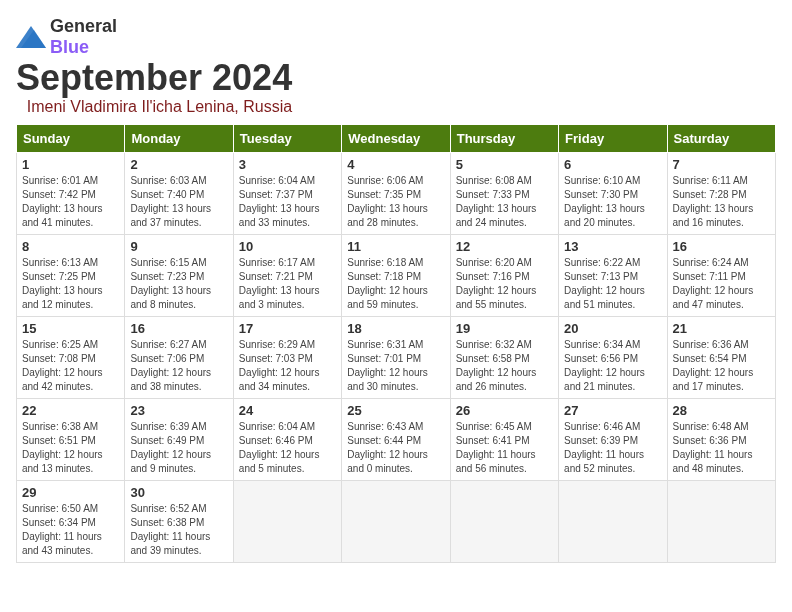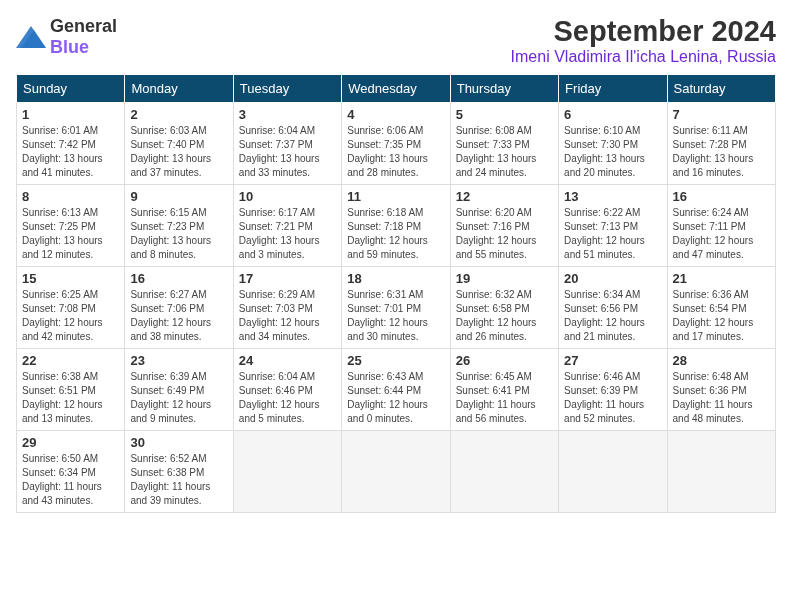--- a/index.html
+++ b/index.html
@@ -8,20 +8,21 @@
       background: #fff;
       width: 792px;
       min-height: 612px;
       padding: 16px;
     }
     .header-area {
       display: flex;
       align-items: flex-start;
       justify-content: space-between;
       margin-bottom: 8px;
+      flex-direction: column;
     }
     .logo {
       display: flex;
       align-items: center;
       gap: 4px;
     }
     .logo-text-general {
       font-size: 18px;
       font-weight: bold;
       color: #333;
@@ -32,40 +33,40 @@
       color: #8b5cf6;
     }
     .logo-icon {
       width: 30px;
       height: 22px;
     }
     .title-area {
       text-align: right;
     }
     .month-title {
-      font-size: 29px;
+      font-size: 36px;
       font-weight: bold;
       color: #333;
       line-height: 1.1;
     }
     .location-title {
       font-size: 16px;
-      color: #6d28d9;
+      color: #7f1d1d;
     }
     table {
       width: 100%;
       border-collapse: collapse;
     }
     th {
-      background-color: #0c4a6e;
+      background-color: #4d7c0f;
       color: #fff;
       text-align: left;
       padding: 6px 6px;
       font-size: 13px;
-      font-weight: normal;
+      font-weight: bold;
       border: 1px solid #fff;
     }
     td {
       border: 1px solid #ddd;
       vertical-align: top;
       padding: 4px 5px;
       font-size: 10.5px;
       color: #333;
       background: #fff;
       width: 14.28%;

